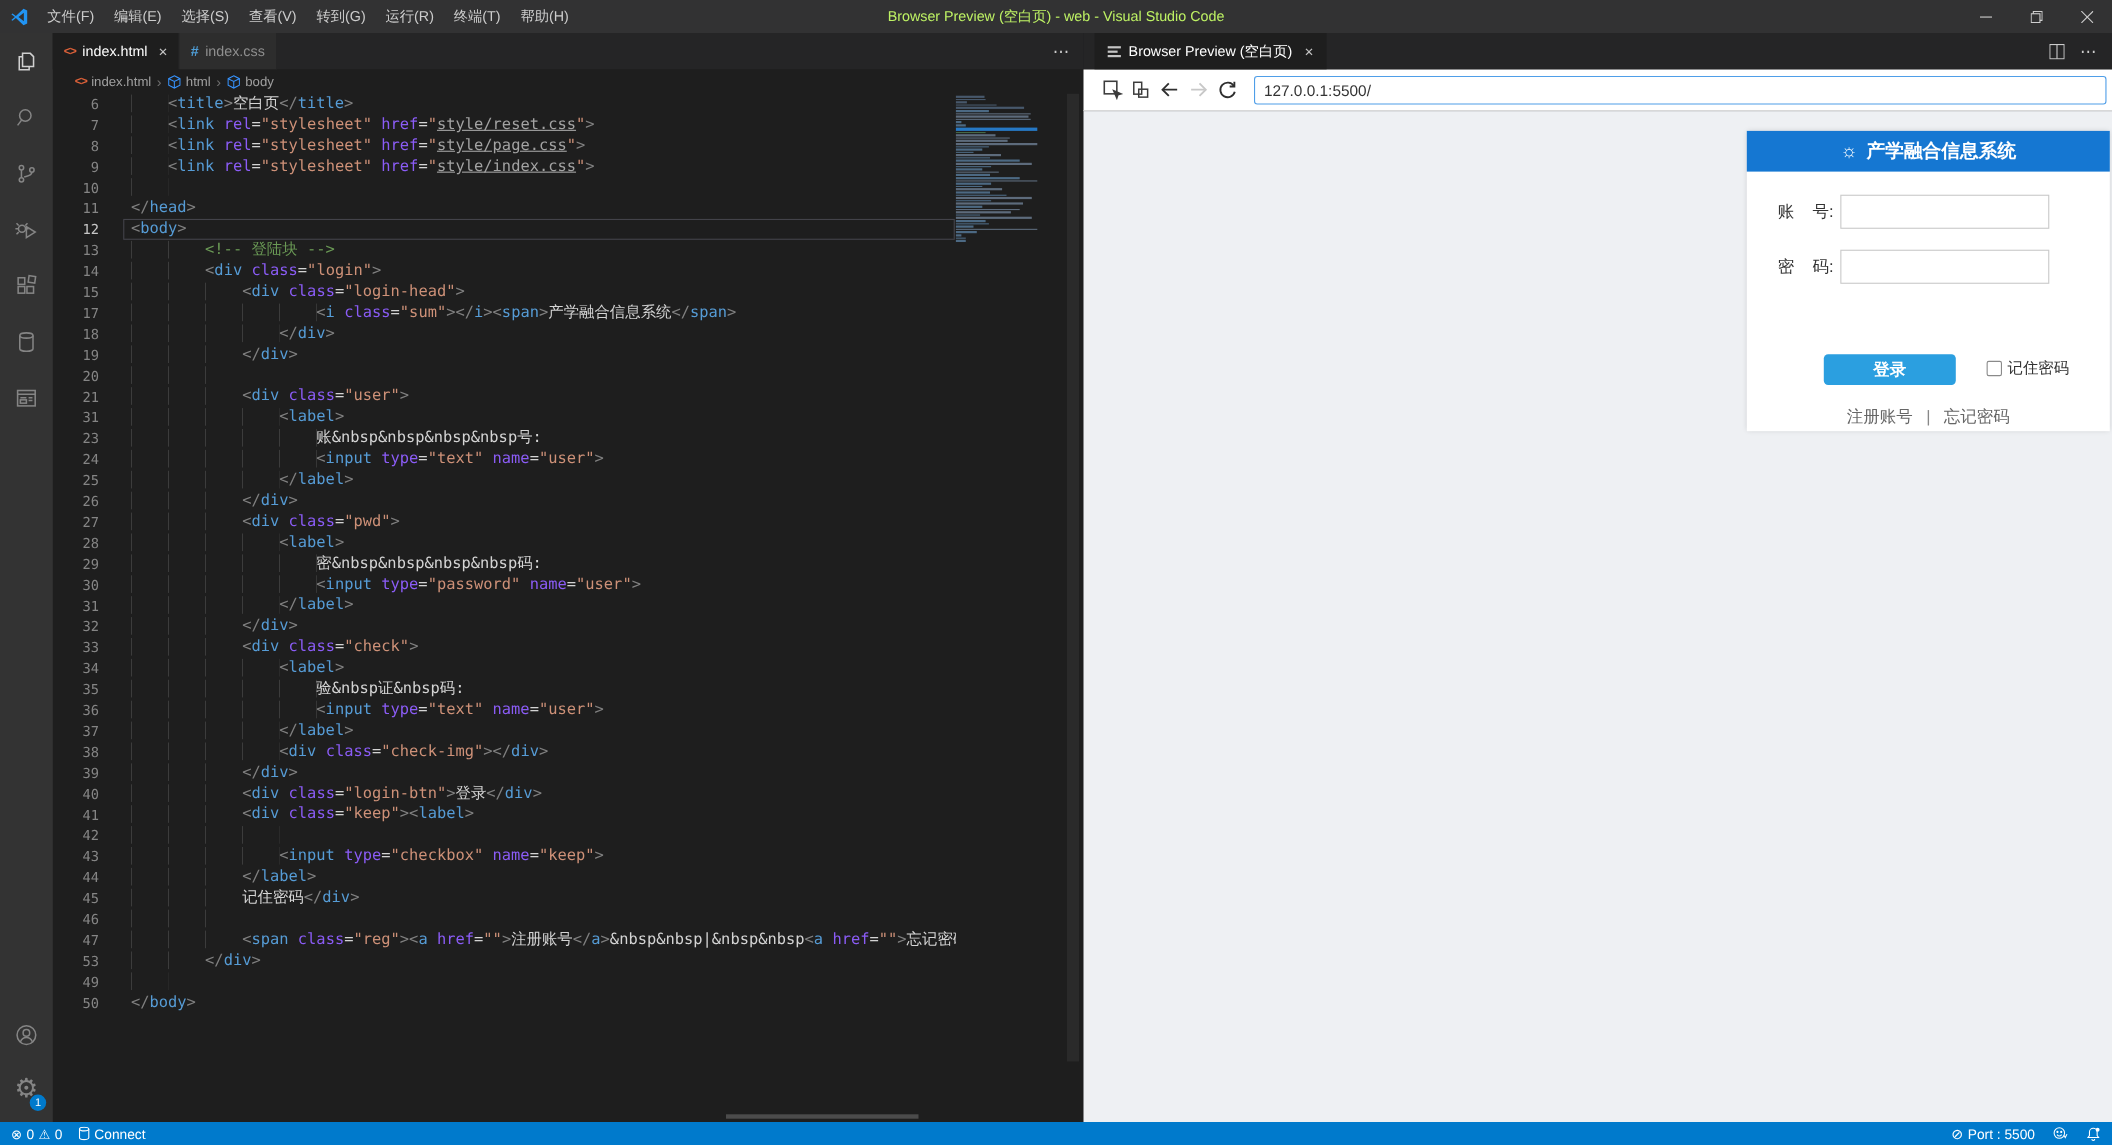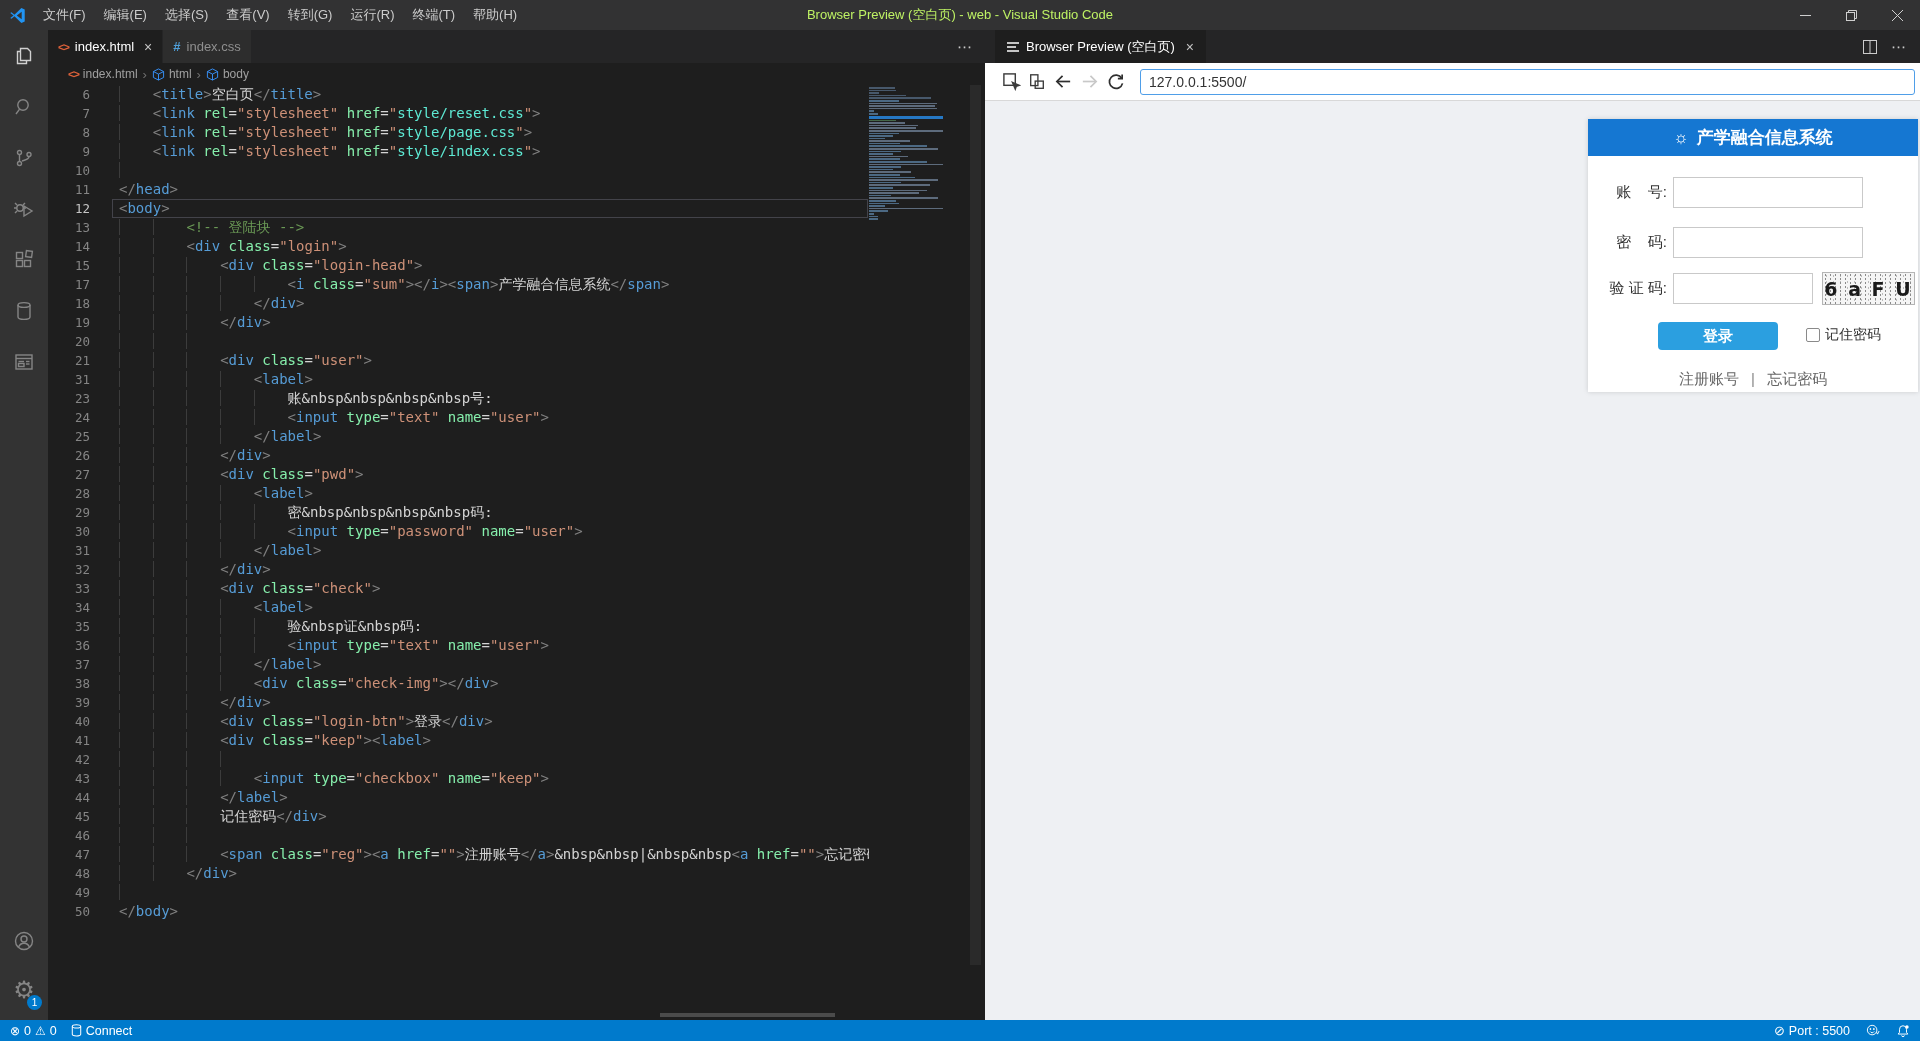--- a/index.html
+++ b/index.html
@@ -33,22 +33,22 @@
 .tab-more{position:absolute;right:12px;top:0;height:33px;display:flex;align-items:center;color:#cccccc;font-size:15px;letter-spacing:1px}
 .breadcrumb{height:22px;display:flex;align-items:center;font-size:12px;color:#a0a0a0;padding-left:20px;gap:5px}
 .crumb{display:flex;align-items:center;gap:4px}
 .crumb-sep{color:#6e6e6e;font-size:13px}
 .code-area{position:relative;flex:1;overflow:hidden}
 .code-col{position:absolute;left:0;top:0;width:821px;height:100%;overflow:hidden}
 .code-line{height:19px;line-height:19px;font-family:"DejaVu Sans Mono",monospace;font-size:14px;white-space:pre;position:relative;padding-left:71px;color:#d4d4d4}
 .code-line .num{position:absolute;left:0;top:0;width:42px;text-align:right;color:#858585;font-size:12.5px;font-family:"DejaVu Sans Mono",monospace}
 .code-line.cur .num{color:#c6c6c6}
 .code-line.cur::before{content:"";position:absolute;left:64px;right:1px;top:0;bottom:0;border:1px solid #43434a;pointer-events:none}
-.sg-p{color:#808080}.sg-t{color:#569cd6}.sg-a{color:#86efac}.sg-s{color:#ce9178}
-.sg-u{color:#5eead4;}.sg-d{color:#d4d4d4}.sg-c{color:#6a9955}
+.sg-p{color:#808080}.sg-t{color:#569cd6}.sg-a{color:#8b5cf6}.sg-s{color:#ce9178}
+.sg-u{color:#a3a3a3;text-decoration:underline}.sg-d{color:#d4d4d4}.sg-c{color:#6a9955}
 .sg-i{background-image:repeating-linear-gradient(to right,#3c3c3c 0,#3c3c3c 1px,transparent 1px,transparent 33.72px)}
 .minimap{position:absolute;top:2px;right:42px;width:74px}
 .mm-row{height:1.6px;margin-bottom:1px;opacity:.8}
 .mm-cur{height:3px !important;opacity:1}
 .vscroll{position:absolute;right:4px;top:0;width:11px;height:880px;background:rgba(121,121,121,0.14)}
 .hscroll{position:absolute;bottom:3px;left:612px;width:175px;height:4px;background:rgba(160,160,160,0.35)}
 
 .panel{flex:1;display:flex;flex-direction:column;background:#1e1e1e}
 .panel .tabbar{justify-content:flex-start}
 .panel-tab{display:flex;align-items:center;gap:7px;background:#1e1e1e;color:#ffffff;font-size:13px;padding:0 12px;margin-left:10px}
@@ -263,21 +263,21 @@
           <div class="code-line"><span class="num">38</span><span class="sg-i">                </span><span class="sg-p">&lt;</span><span class="sg-t">div</span><span class="sg-d"> </span><span class="sg-a">class</span><span class="sg-d">=</span><span class="sg-s">"check-img"</span><span class="sg-p">&gt;&lt;/</span><span class="sg-t">div</span><span class="sg-p">&gt;</span></div>
           <div class="code-line"><span class="num">39</span><span class="sg-i">            </span><span class="sg-p">&lt;/</span><span class="sg-t">div</span><span class="sg-p">&gt;</span></div>
           <div class="code-line"><span class="num">40</span><span class="sg-i">            </span><span class="sg-p">&lt;</span><span class="sg-t">div</span><span class="sg-d"> </span><span class="sg-a">class</span><span class="sg-d">=</span><span class="sg-s">"login-btn"</span><span class="sg-p">&gt;</span><span class="sg-d">登录</span><span class="sg-p">&lt;/</span><span class="sg-t">div</span><span class="sg-p">&gt;</span></div>
           <div class="code-line"><span class="num">41</span><span class="sg-i">            </span><span class="sg-p">&lt;</span><span class="sg-t">div</span><span class="sg-d"> </span><span class="sg-a">class</span><span class="sg-d">=</span><span class="sg-s">"keep"</span><span class="sg-p">&gt;&lt;</span><span class="sg-t">label</span><span class="sg-p">&gt;</span></div>
           <div class="code-line"><span class="num">42</span><span class="sg-i">                </span></div>
           <div class="code-line"><span class="num">43</span><span class="sg-i">                </span><span class="sg-p">&lt;</span><span class="sg-t">input</span><span class="sg-d"> </span><span class="sg-a">type</span><span class="sg-d">=</span><span class="sg-s">"checkbox"</span><span class="sg-d"> </span><span class="sg-a">name</span><span class="sg-d">=</span><span class="sg-s">"keep"</span><span class="sg-p">&gt;</span></div>
           <div class="code-line"><span class="num">44</span><span class="sg-i">            </span><span class="sg-p">&lt;/</span><span class="sg-t">label</span><span class="sg-p">&gt;</span></div>
           <div class="code-line"><span class="num">45</span><span class="sg-i">            </span><span class="sg-d">记住密码</span><span class="sg-p">&lt;/</span><span class="sg-t">div</span><span class="sg-p">&gt;</span></div>
           <div class="code-line"><span class="num">46</span><span class="sg-i">            </span></div>
           <div class="code-line"><span class="num">47</span><span class="sg-i">            </span><span class="sg-p">&lt;</span><span class="sg-t">span</span><span class="sg-d"> </span><span class="sg-a">class</span><span class="sg-d">=</span><span class="sg-s">"reg"</span><span class="sg-p">&gt;&lt;</span><span class="sg-t">a</span><span class="sg-d"> </span><span class="sg-a">href</span><span class="sg-d">=</span><span class="sg-s">""</span><span class="sg-p">&gt;</span><span class="sg-d">注册账号</span><span class="sg-p">&lt;/</span><span class="sg-t">a</span><span class="sg-p">&gt;</span><span class="sg-d">&amp;nbsp&amp;nbsp|&amp;nbsp&amp;nbsp</span><span class="sg-p">&lt;</span><span class="sg-t">a</span><span class="sg-d"> </span><span class="sg-a">href</span><span class="sg-d">=</span><span class="sg-s">""</span><span class="sg-p">&gt;</span><span class="sg-d">忘记密码</span></div>
-          <div class="code-line"><span class="num">48</span><span class="sg-i">        </span><span class="sg-p">&lt;/</span><span class="sg-t">div</span><span class="sg-p">&gt;</span></div>
+          <div class="code-line"><span class="num">53</span><span class="sg-i">        </span><span class="sg-p">&lt;/</span><span class="sg-t">div</span><span class="sg-p">&gt;</span></div>
           <div class="code-line"><span class="num">49</span><span class="sg-i">    </span></div>
           <div class="code-line"><span class="num">50</span><span class="sg-p">&lt;/</span><span class="sg-t">body</span><span class="sg-p">&gt;</span></div>
         </div>
       <div class="minimap">
           <div class="mm-row" style="width: 26px; background: rgb(81, 103, 126);"></div>
           <div class="mm-row" style="width: 27px; background: rgb(81, 103, 126);"></div>
           <div class="mm-row" style="width: 10px; background: rgb(81, 103, 126);"></div>
           <div class="mm-row" style="width: 37px; background: rgb(81, 103, 126);"></div>
           <div class="mm-row" style="width: 62px; background: rgb(81, 103, 126);"></div>
           <div class="mm-row" style="width: 29.7px; background: rgb(88, 124, 156);"></div>
@@ -393,25 +393,20 @@
           <span>产学融合信息系统</span>
         </div>
         <div class="f-row" style="top:108px">
           <span class="f-label">密&nbsp;&nbsp;&nbsp;&nbsp;码:</span>
           <input class="f-input" type="password" style="">
         </div>
         <div class="f-row" style="top:58px">
           <span class="f-label">账&nbsp;&nbsp;&nbsp;&nbsp;号:</span>
           <input class="f-input" type="text" style="">
         </div>
-        <div class="f-row" style="top:153px">
-          <span class="f-label">验&nbsp;证&nbsp;码:</span>
-          <input class="f-input short" type="text" style="">
-          <span class="captcha">6 a F U</span>
-        </div>
         <div class="login-btn">登录</div>
         <label class="keep">
           <input type="checkbox" style="">
           <span>记住密码</span>
         </label>
         <div class="links">
           <a>注册账号</a>
           <span class="sep">|</span>
           <a>忘记密码</a>
         </div>

